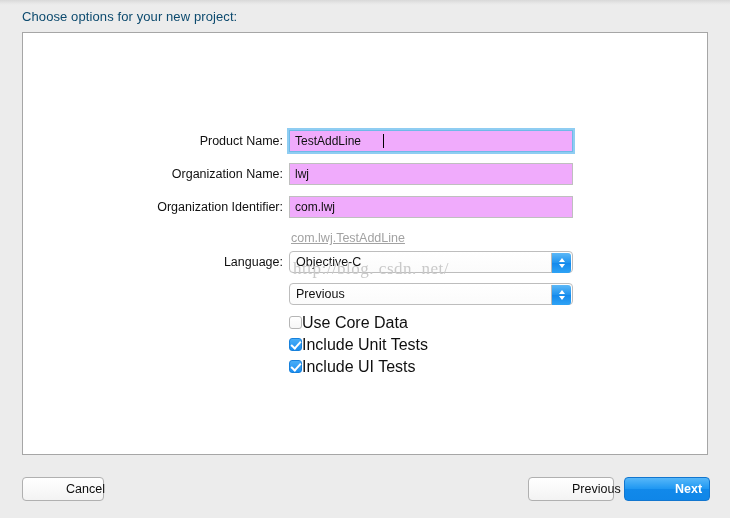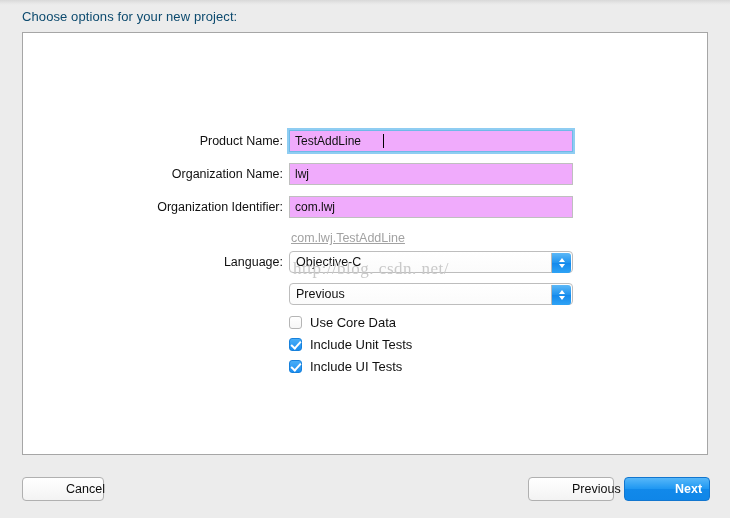--- a/index.html
+++ b/index.html
@@ -163,23 +163,22 @@
     position: absolute;
     left: 3px;
     top: 0px;
     width: 4px;
     height: 8px;
     border: solid #ffffff;
     border-width: 0 2px 2px 0;
     transform: rotate(42deg);
   }
   .cb-label {
-    font-size: 13px;
-    color: #101010;
-    margin-left: 8px;
+    font-size: 16px;
+    color: #101010;
     white-space: nowrap;
   }
 
   
   #watermark {
     position: absolute;
     left: 269px;
     top: 259px;
     font-family: "Liberation Serif", serif;
     font-size: 17px;

